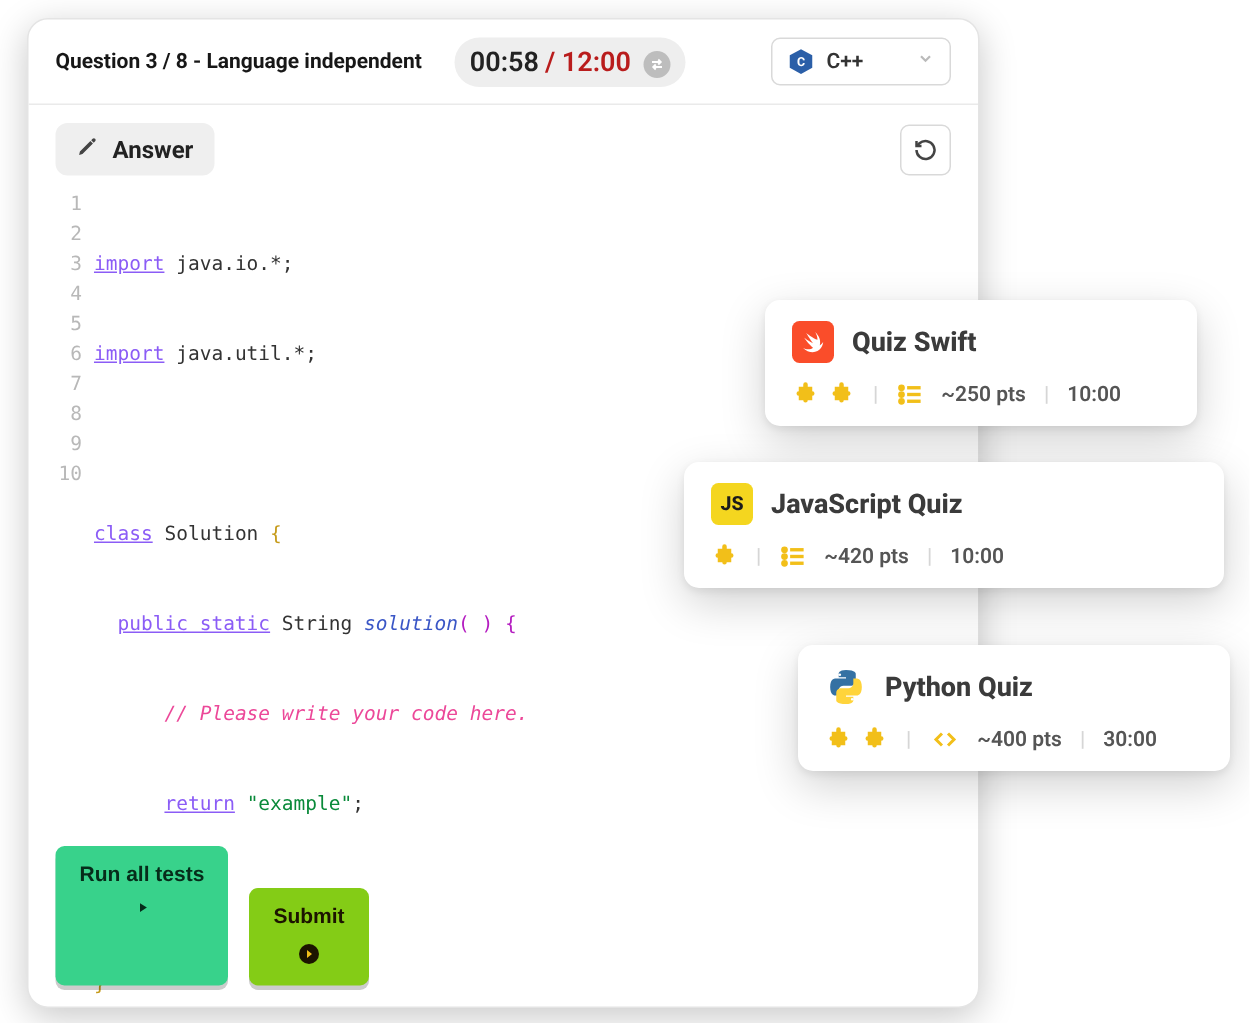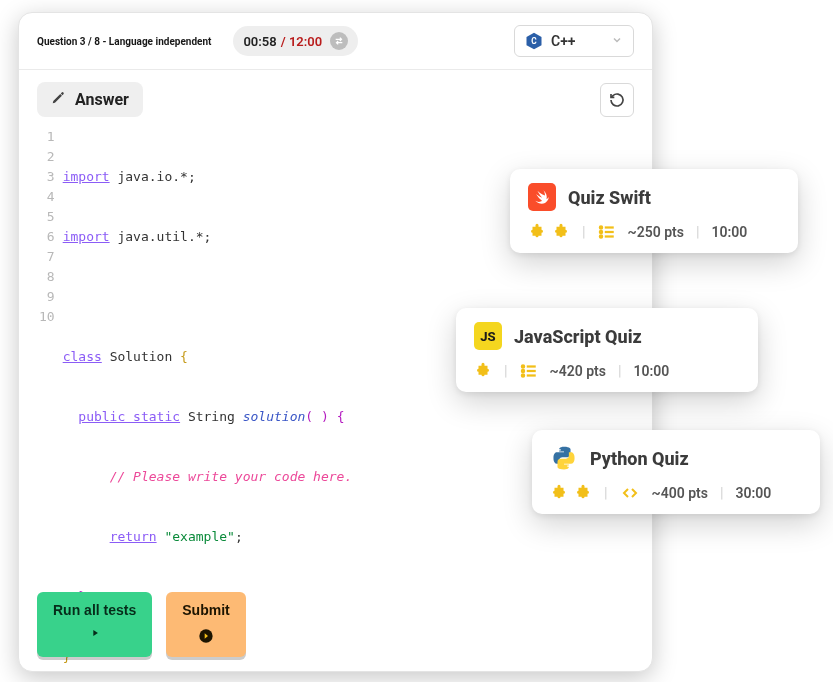--- a/index.html
+++ b/index.html
@@ -26,26 +26,26 @@
     padding: 0 18px;
   }
 
   
   .hdr {
     display: flex;
     align-items: center;
     height: 56px;
     gap: 14px;
   }
-  .q-title { font-weight: 700; font-size: 10px; color: #171717; flex: 0 0 auto; }
+  .q-title { font-weight: 700; font-size: 14px; color: #171717; flex: 0 0 auto; }
   .timer-pill {
-    display: inline-flex; align-items: center; gap: 4px;
+    display: inline-flex; align-items: flex-end; gap: 4px;
     background: #eeeeee; border-radius: 18px;
     padding: 6px 10px;
-    font-size: 13px; font-weight: 600;
+    font-size: 18px; font-weight: 600;
     color: #555; margin-left: 8px;
   }
   .timer-elapsed { color: #222; }
   .timer-total { color: #b91c1c; }
   .swap-icon {
     width: 18px; height: 18px; border-radius: 50%;
     background: #bdbdbd; display:flex; align-items:center; justify-content:center;
     margin-left:4px;
   }
   .swap-icon svg { stroke:#fff; }
@@ -107,32 +107,32 @@
   }
   .btn {
     display:inline-flex; align-items:center; gap:10px;
     font-weight:700; font-size:14px;
     border-radius:6px; border:none;
     padding: 10px 16px;
     box-shadow: 0 3px 0 rgba(0,0,0,0.2);
     flex-direction: column;
   }
   .btn-green { background:#38d28b; color:#062c1a; }
-  .btn-yellow { background:#fdba74; color:#1c1400; }
+  .btn-yellow { background:#84cc16; color:#1c1400;margin-top:28px; }
 
   
   .card {
     position:absolute;
     background:#fff; border-radius:10px;
     box-shadow: 0 10px 30px rgba(0,0,0,0.18), 0 2px 6px rgba(0,0,0,0.08);
     padding: 14px 18px 12px 18px;
     width: 288px;
   }
-  .card.c1 { left: 510px; top: 169px; }
-  .card.c2 { left: 456px; top: 308px; width: 302px; }
+  .card.c1 { left: 510px; top: 200px; }
+  .card.c2 { left: 456px; top: 308px; width: 360px; }
   .card.c3 { left: 532px; top: 430px; }
 
   .card-head { display:flex; align-items:center; gap:12px; }
   .card-head .logo { width:28px; height:28px; border-radius:5px; display:flex; align-items:center; justify-content:center; font-weight:800; font-size:13px; }
   .swift-bg { background:#fa4d2a; color:#fff; }
   .js-bg    { background:#f4d61f; color:#1b1b1b; }
   .py-bg    { background:transparent; }
   .card-title { font-weight:800; font-size:18px; color:#3b3b3b; }
 
   .card-meta {

